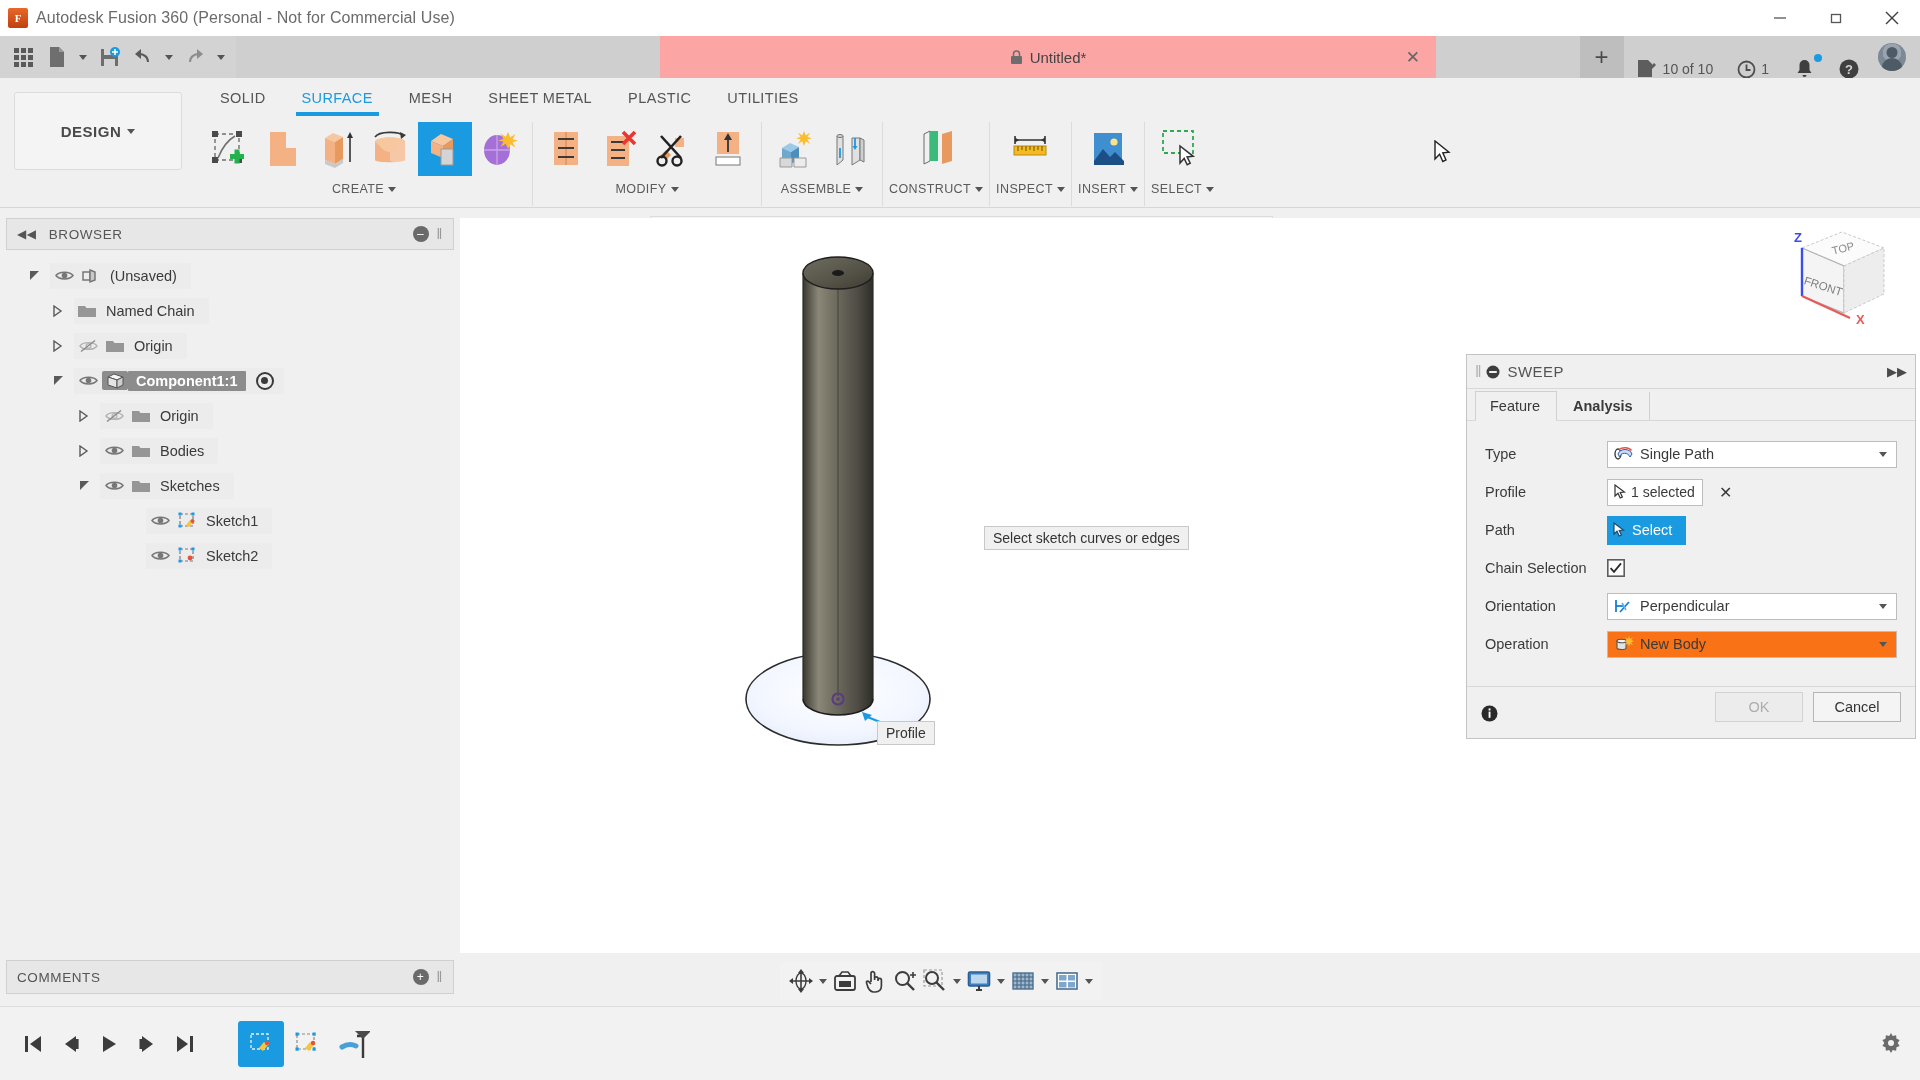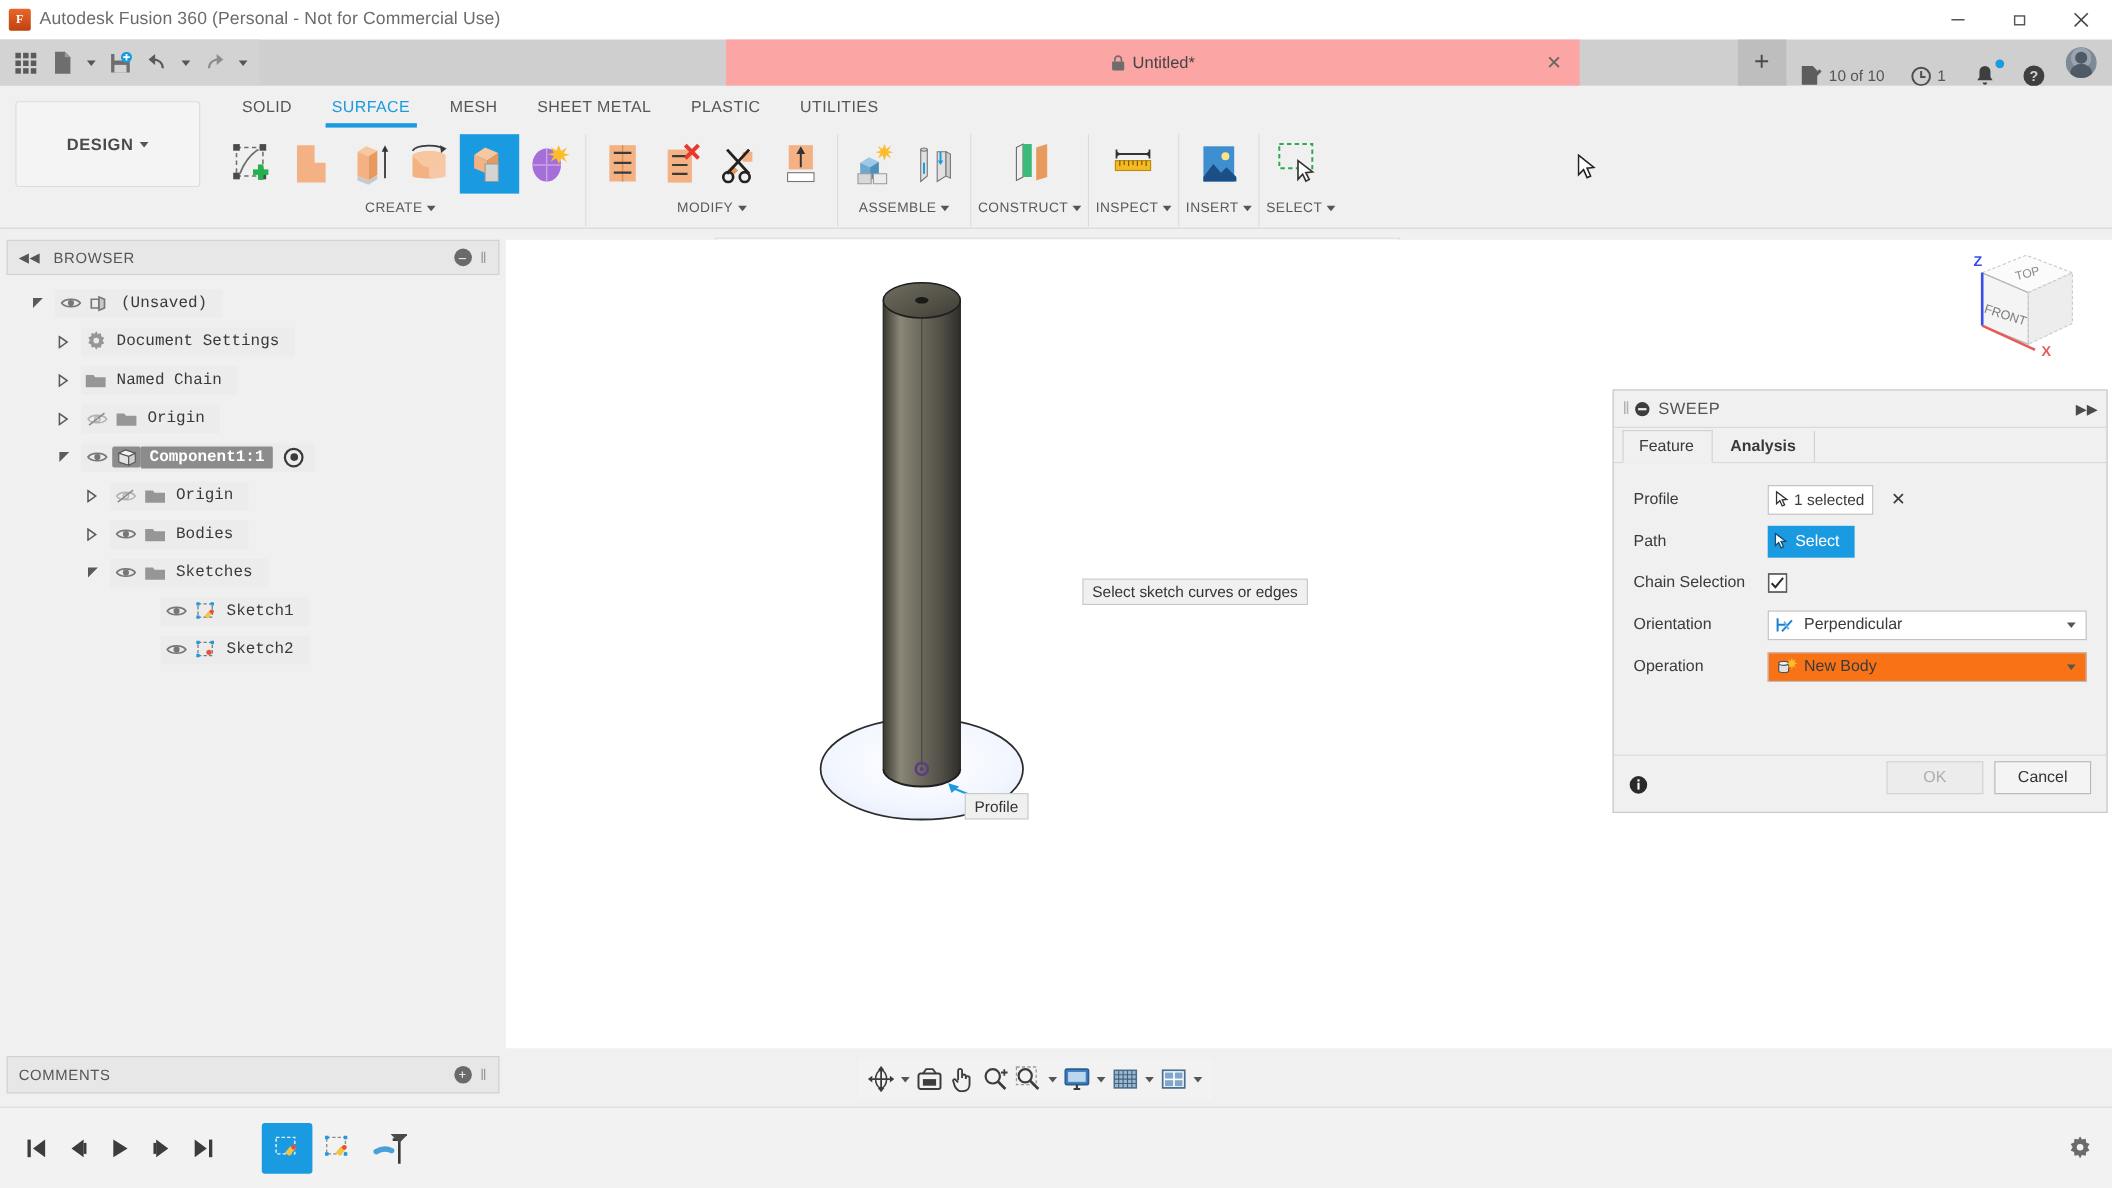--- a/index.html
+++ b/index.html
@@ -104,21 +104,21 @@
   .browser-head .grip { margin-left:8px; color:#999; font-size:14px;}
   .tree { padding-top:8px; font-size:14.5px; color:#3a3a3a; }
   .trow { display:flex; align-items:center; height:35px; }
   .trow .hl { display:flex; align-items:center; background:#ececec; height:26px;
     border-radius:1px; padding-right:10px; }
   .trow.selected .hl .lbl { background:#8c8c8c; color:#fff; padding:2px 8px;
     font-weight:bold; border-radius:1px;}
   .tri { width:22px; text-align:center; color:#555; font-size:11px; }
   .eye { width:28px; display:flex; align-items:center; justify-content:center; }
   .ficon { width:26px; display:flex; align-items:center; justify-content:center; }
-  .lbl { padding-left:6px; padding-right:4px; white-space:nowrap;font-family:Liberation Mono, monospace; }
+  .lbl { padding-left:6px; padding-right:4px; white-space:nowrap; }
   .radio-dot { width:18px;height:18px;border-radius:50%;border:2px solid #3a3a3a;
     display:inline-flex;align-items:center;justify-content:center;margin-left:10px;}
   .radio-dot i{width:7px;height:7px;border-radius:50%;background:#3a3a3a;display:block;}
 
   .comments { position:absolute; left:6px; top:960px; width:448px; height:34px;
     background:#e7e7e7; border:1px solid #d0d0d0; display:flex; align-items:center;
     padding:0 10px; font-size:13.5px; color:#555; letter-spacing:.6px; }
   .comments .plus { margin-left:auto; width:16px;height:16px;border-radius:50%;
     background:#6a6a6a;color:#fff;font-size:12px;display:flex;align-items:center;
     justify-content:center;line-height:1;}
@@ -525,36 +525,20 @@
           <span class="ficon">
             <svg width="20" height="18" viewBox="0 0 20 18">
                 <path d="M2 5h7v8H2z" fill="none" stroke="#777" stroke-width="1.5"></path>
                 <path d="M9 3l5 2v8l-5 2z" fill="#c9c9c9" stroke="#777" stroke-width="1.5"></path>
               </svg>
           </span>
           <span class="lbl">(Unsaved)</span>
         </div>
       </div>
 
-      <div class="trow" style="padding-left:46px;">
-        <span class="tri">
-          <svg width="11" height="12" viewBox="0 0 11 12">
-              <path d="M2 1l7 5-7 5z" fill="none" stroke="#5a5a5a" stroke-width="1.4"></path>
-            </svg>
-        </span>
-        <div class="hl">
-          <span class="ficon">
-            <svg width="19" height="19" viewBox="0 0 19 19">
-                <path d="M9.5 0l1.4 2.6 2.9-.6.3 2.9 2.7 1.2-1.6 2.5 1.6 2.5-2.7 1.2-.3 2.9-2.9-.6L9.5 17l-1.4-2.6-2.9.6-.3-2.9-2.7-1.2 1.6-2.5L2.2 5.9l2.7-1.2.3-2.9 2.9.6z" fill="#969696"></path>
-                <circle cx="9.5" cy="8.6" r="2.6" fill="#e9e9e9"></circle>
-              </svg>
-          </span>
-          <span class="lbl">Document Settings</span>
-        </div>
-      </div>
 
       <div class="trow" style="padding-left:46px;">
         <span class="tri">
           <svg width="11" height="12" viewBox="0 0 11 12">
               <path d="M2 1l7 5-7 5z" fill="none" stroke="#5a5a5a" stroke-width="1.4"></path>
             </svg>
         </span>
         <div class="hl">
           <span class="ficon">
             <svg width="20" height="16" viewBox="0 0 20 16">
@@ -835,20 +819,35 @@
     </div>
 
     <div style="height:32px; display:flex; align-items:flex-end; padding-left:8px; border-bottom:1px solid #d8d8d8;">
       <div style="padding:6px 16px 6px 14px; font-size:14.5px; color:#3a3a3a; background:#f0f0f0;
                   border:1px solid #d0d0d0; border-bottom:1px solid #f0f0f0; position:relative; top:1px;">Feature</div>
       <div style="padding:6px 16px; font-size:14.5px; color:#3a3a3a; border-right:1px solid #d0d0d0;font-weight:bold;">Analysis</div>
     </div>
 
     <div style="padding:14px 0 0 0;">
 
+      <div style="display:flex; align-items:center; height:38px; padding:0 18px;">
+        <span style="width:122px; font-size:14.5px; color:#3a3a3a;">Type</span>
+        <div style="flex:1; height:27px; background:#fff; border:1px solid #bdbdbd; display:flex;
+                    align-items:center; padding:0 6px; position:relative;">
+          <span style="display:flex;margin-right:6px;">
+            <svg width="20" height="16" viewBox="0 0 20 16">
+                <ellipse cx="4" cy="8" rx="3" ry="5" fill="none" stroke="#333" stroke-width="1.3"></ellipse>
+                <path d="M4 8C6 2 16 2 18 8l-2 3C14 6 7 6 5.5 11z" fill="#cfd9ef" stroke="#2f5fb5" stroke-width="1"></path>
+                <path d="M5 3.5C8 1 15 1 17.5 4.5" stroke="#e05a4f" stroke-width="1.6" fill="none"></path>
+              </svg>
+          </span>
+          <span style="font-size:14.5px; color:#3a3a3a;">Single Path</span>
+          <span class="caret" style="position:absolute; right:9px;"></span>
+        </div>
+      </div>
 
       <div style="display:flex; align-items:center; height:38px; padding:0 18px;">
         <span style="width:122px; font-size:14.5px; color:#3a3a3a;">Profile</span>
         <div style="width:96px; height:27px; background:#fff; border:1px solid #bdbdbd; display:flex;
                     align-items:center; padding:0 6px;">
           <span style="display:flex;margin-right:4px;">
             <svg width="13" height="16" viewBox="0 0 13 16">
                 <path d="M1 1 L1 12 L4 9.2 L6.2 14 L8.4 13 L6.2 8.4 L10.4 8 Z" fill="#fff" stroke="#333" stroke-width="1.2"></path>
               </svg>
           </span>

